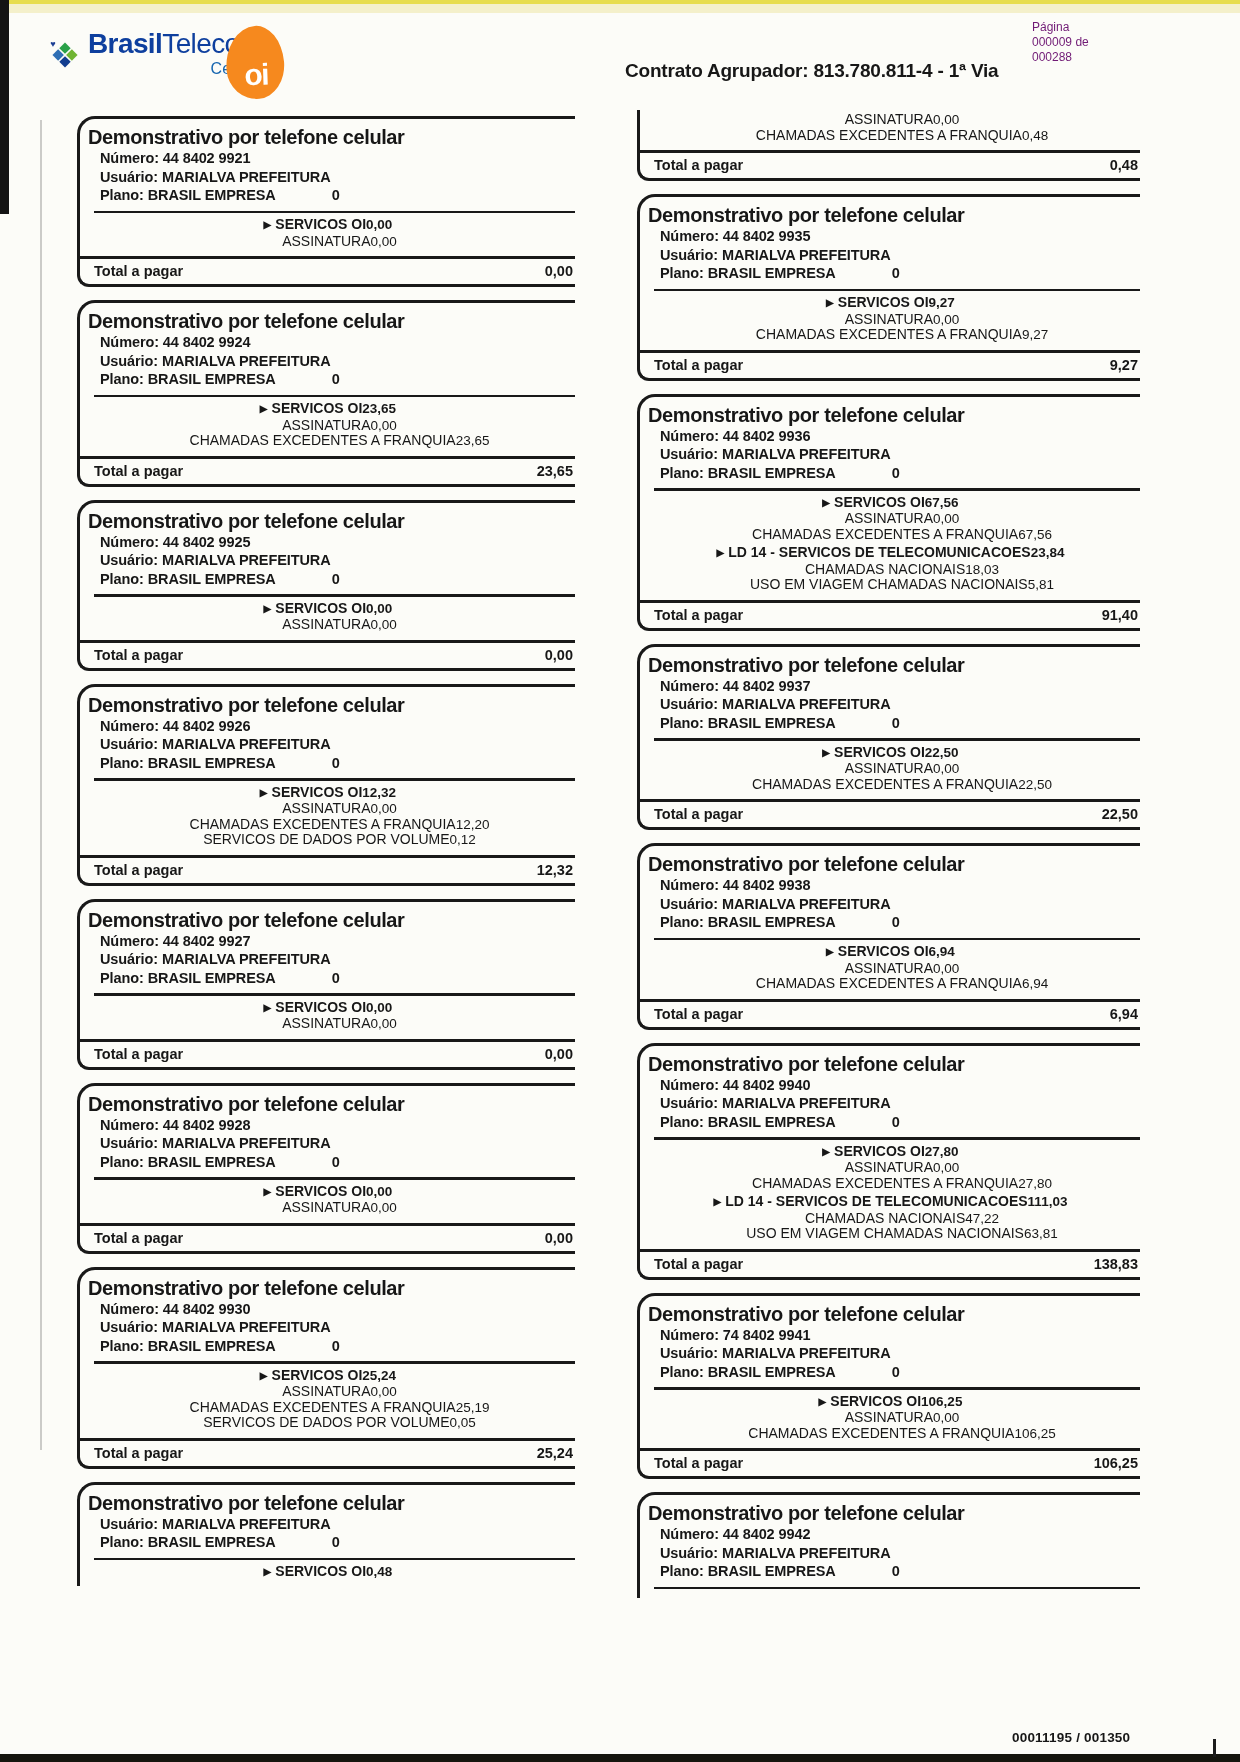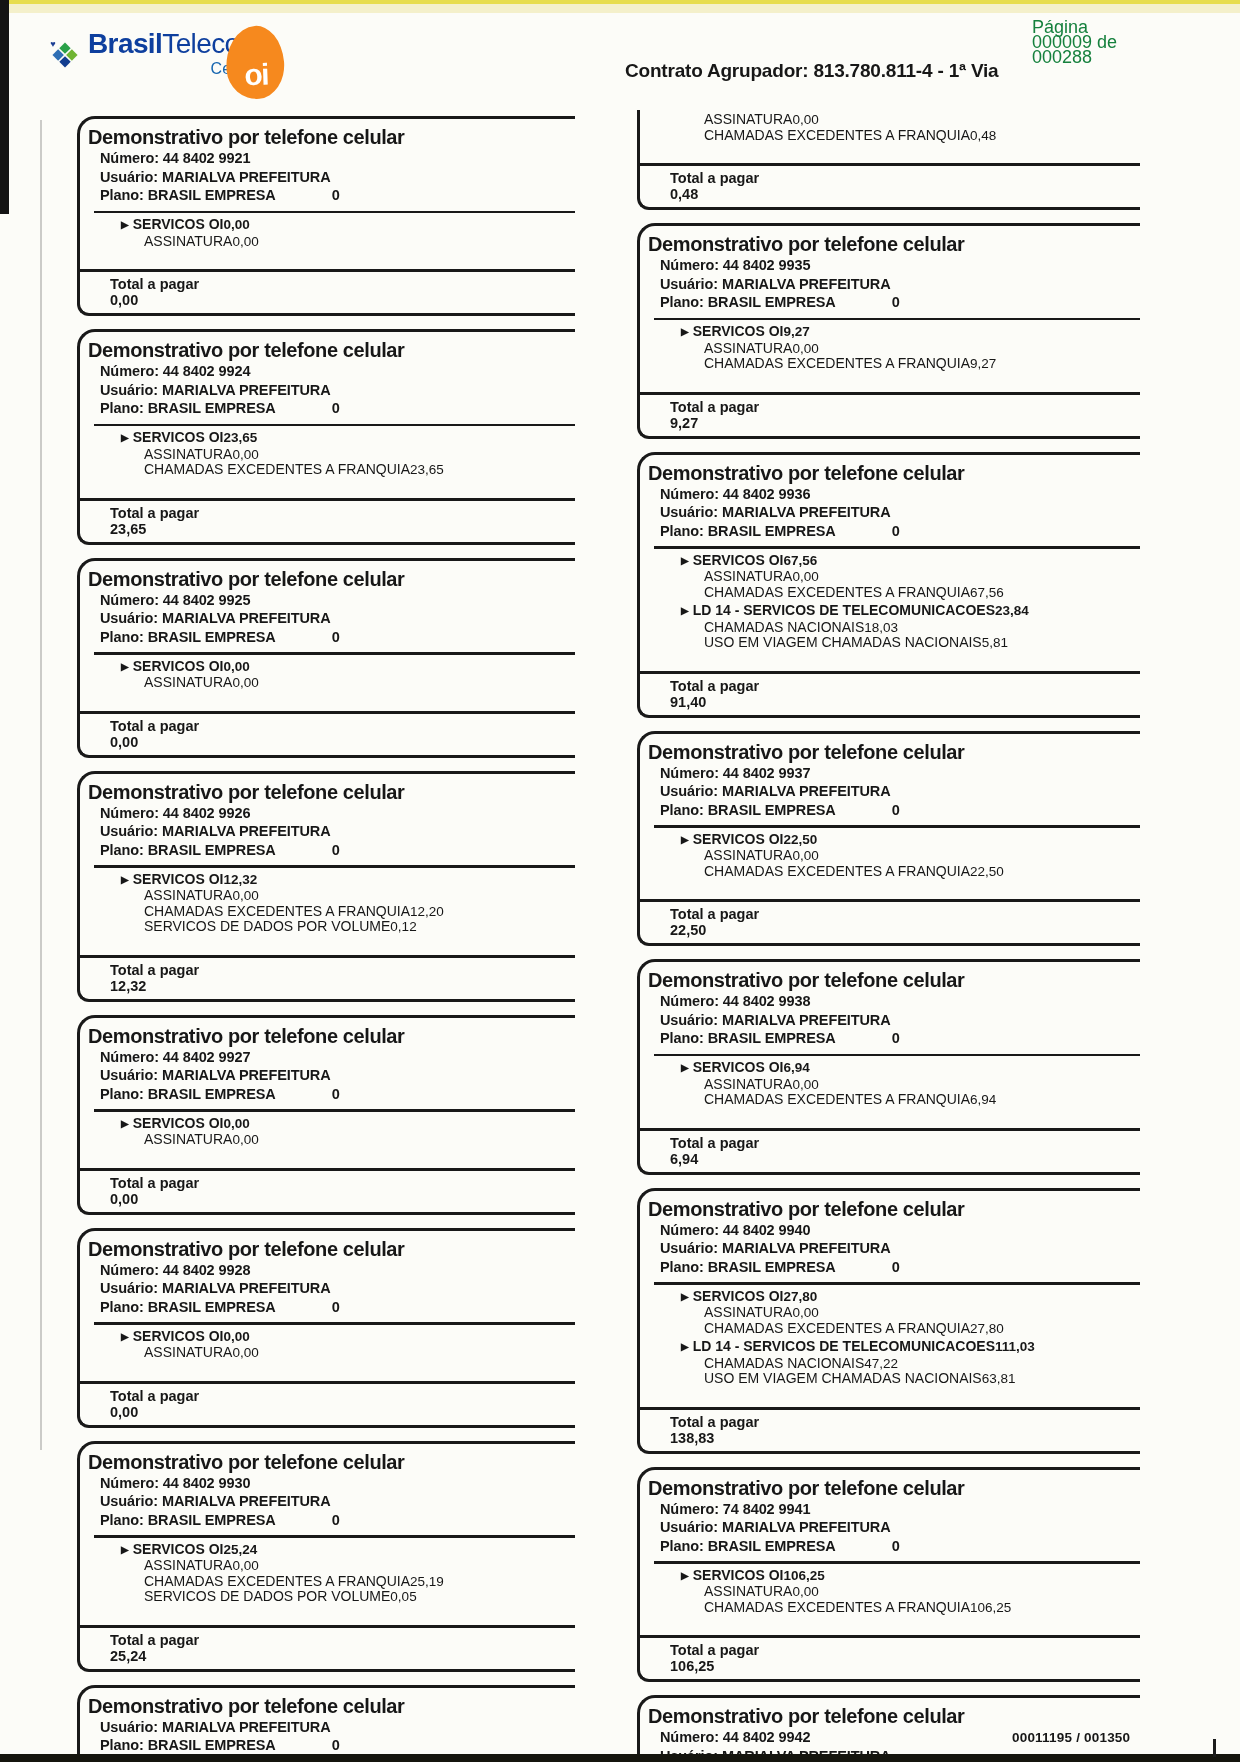--- a/index.html
+++ b/index.html
@@ -18,45 +18,45 @@
   .brand-text{margin-left:8px;line-height:1;}
   .brand-name{font-size:28px;letter-spacing:-0.6px;color:#0e3f9e;}
   .brand-name .b{font-weight:bold;}
   .brand-sub{font-size:16px;color:#1766b0;text-align:right;margin-top:3px;padding-right:1px;}
   .oi-blob{position:absolute;left:226px;top:26px;width:58px;height:73px;background:#f6891e;
            border-radius:55% 45% 48% 52% / 58% 52% 48% 42%;transform:rotate(-5deg);
            display:flex;align-items:flex-end;justify-content:center;}
   .oi-text{color:#fff;font-weight:bold;font-size:30px;line-height:1;letter-spacing:-1.5px;padding-bottom:9px;
            transform:rotate(3deg);}
   .contract{position:absolute;left:625px;top:60px;font-weight:bold;font-size:19px;letter-spacing:-0.2px;}
-  .pageinfo{position:absolute;left:1032px;top:20px;font-size:18px;line-height:15px;color:#15803d;}
+  .pageinfo{position:absolute;left:1032px;top:20px;font-size:12px;line-height:15px;color:#701a75;}
   .footer-code{position:absolute;left:1012px;top:1730px;font-weight:bold;font-size:13.5px;letter-spacing:0.2px;}
   
   .col{position:absolute;}
   #col-left{left:77px;top:116px;width:498px;}
   #col-right{left:637px;top:110px;width:503px;}
   
   .block{border-left:3px solid #191919;border-top:3px solid #191919;border-bottom:3px solid #191919;
          border-radius:18px 0 0 12px;margin-bottom:13px;padding-top:5px;}
   .block.no-top{border-top:none;border-radius:0 0 0 12px;padding-top:2px;}
   .block.no-bottom{border-bottom:none;border-radius:18px 0 0 0;padding-bottom:5px;}
   .blk-title{font-size:20px;font-weight:bold;letter-spacing:-0.4px;line-height:23px;padding-left:8px;margin-top:2px;}
   .blk-meta{font-size:14.5px;font-weight:bold;line-height:18.5px;padding-left:20px;letter-spacing:-0.1px;}
   .plan-extra{display:inline-block;margin-left:56px;}
   .rule{height:2.5px;background:#191919;margin:6px 0 4px 14px;}
-  .row{display:flex;justify-content:flex-start;align-items:baseline;font-size:14px;line-height:15.5px;
-       padding-right:2px;margin-left:38px;}
+  .row{display:flex;justify-content:center;align-items:baseline;font-size:14px;line-height:15.5px;
+       padding-right:2px;}
   .row .val{font-size:13.5px;}
   .row.grp{font-weight:bold;padding-left:3px;}
   .row.grp:not(:first-of-type){margin-top:3px;}
   .lblwrap{display:flex;align-items:baseline;}
   .arrow{font-size:10px;margin-right:4px;position:relative;top:-1px;}
   .row.sub{padding-left:26px;font-weight:normal;}
   .total{display:flex;justify-content:space-between;align-items:baseline;font-weight:bold;font-size:14.5px;
-         border-top:3px solid #191919;margin-top:20px;padding:4px 2px 5px 30px;flex-direction:column;}
+         border-top:3px solid #191919;margin-top:7px;padding:4px 2px 5px 14px;}
 </style>
 </head>
 <body>
 
 <div class="page">
   <div class="top-band"></div>
   <div class="left-strip"></div>
   <div class="fold-line"></div>
 
   <div class="brand">

